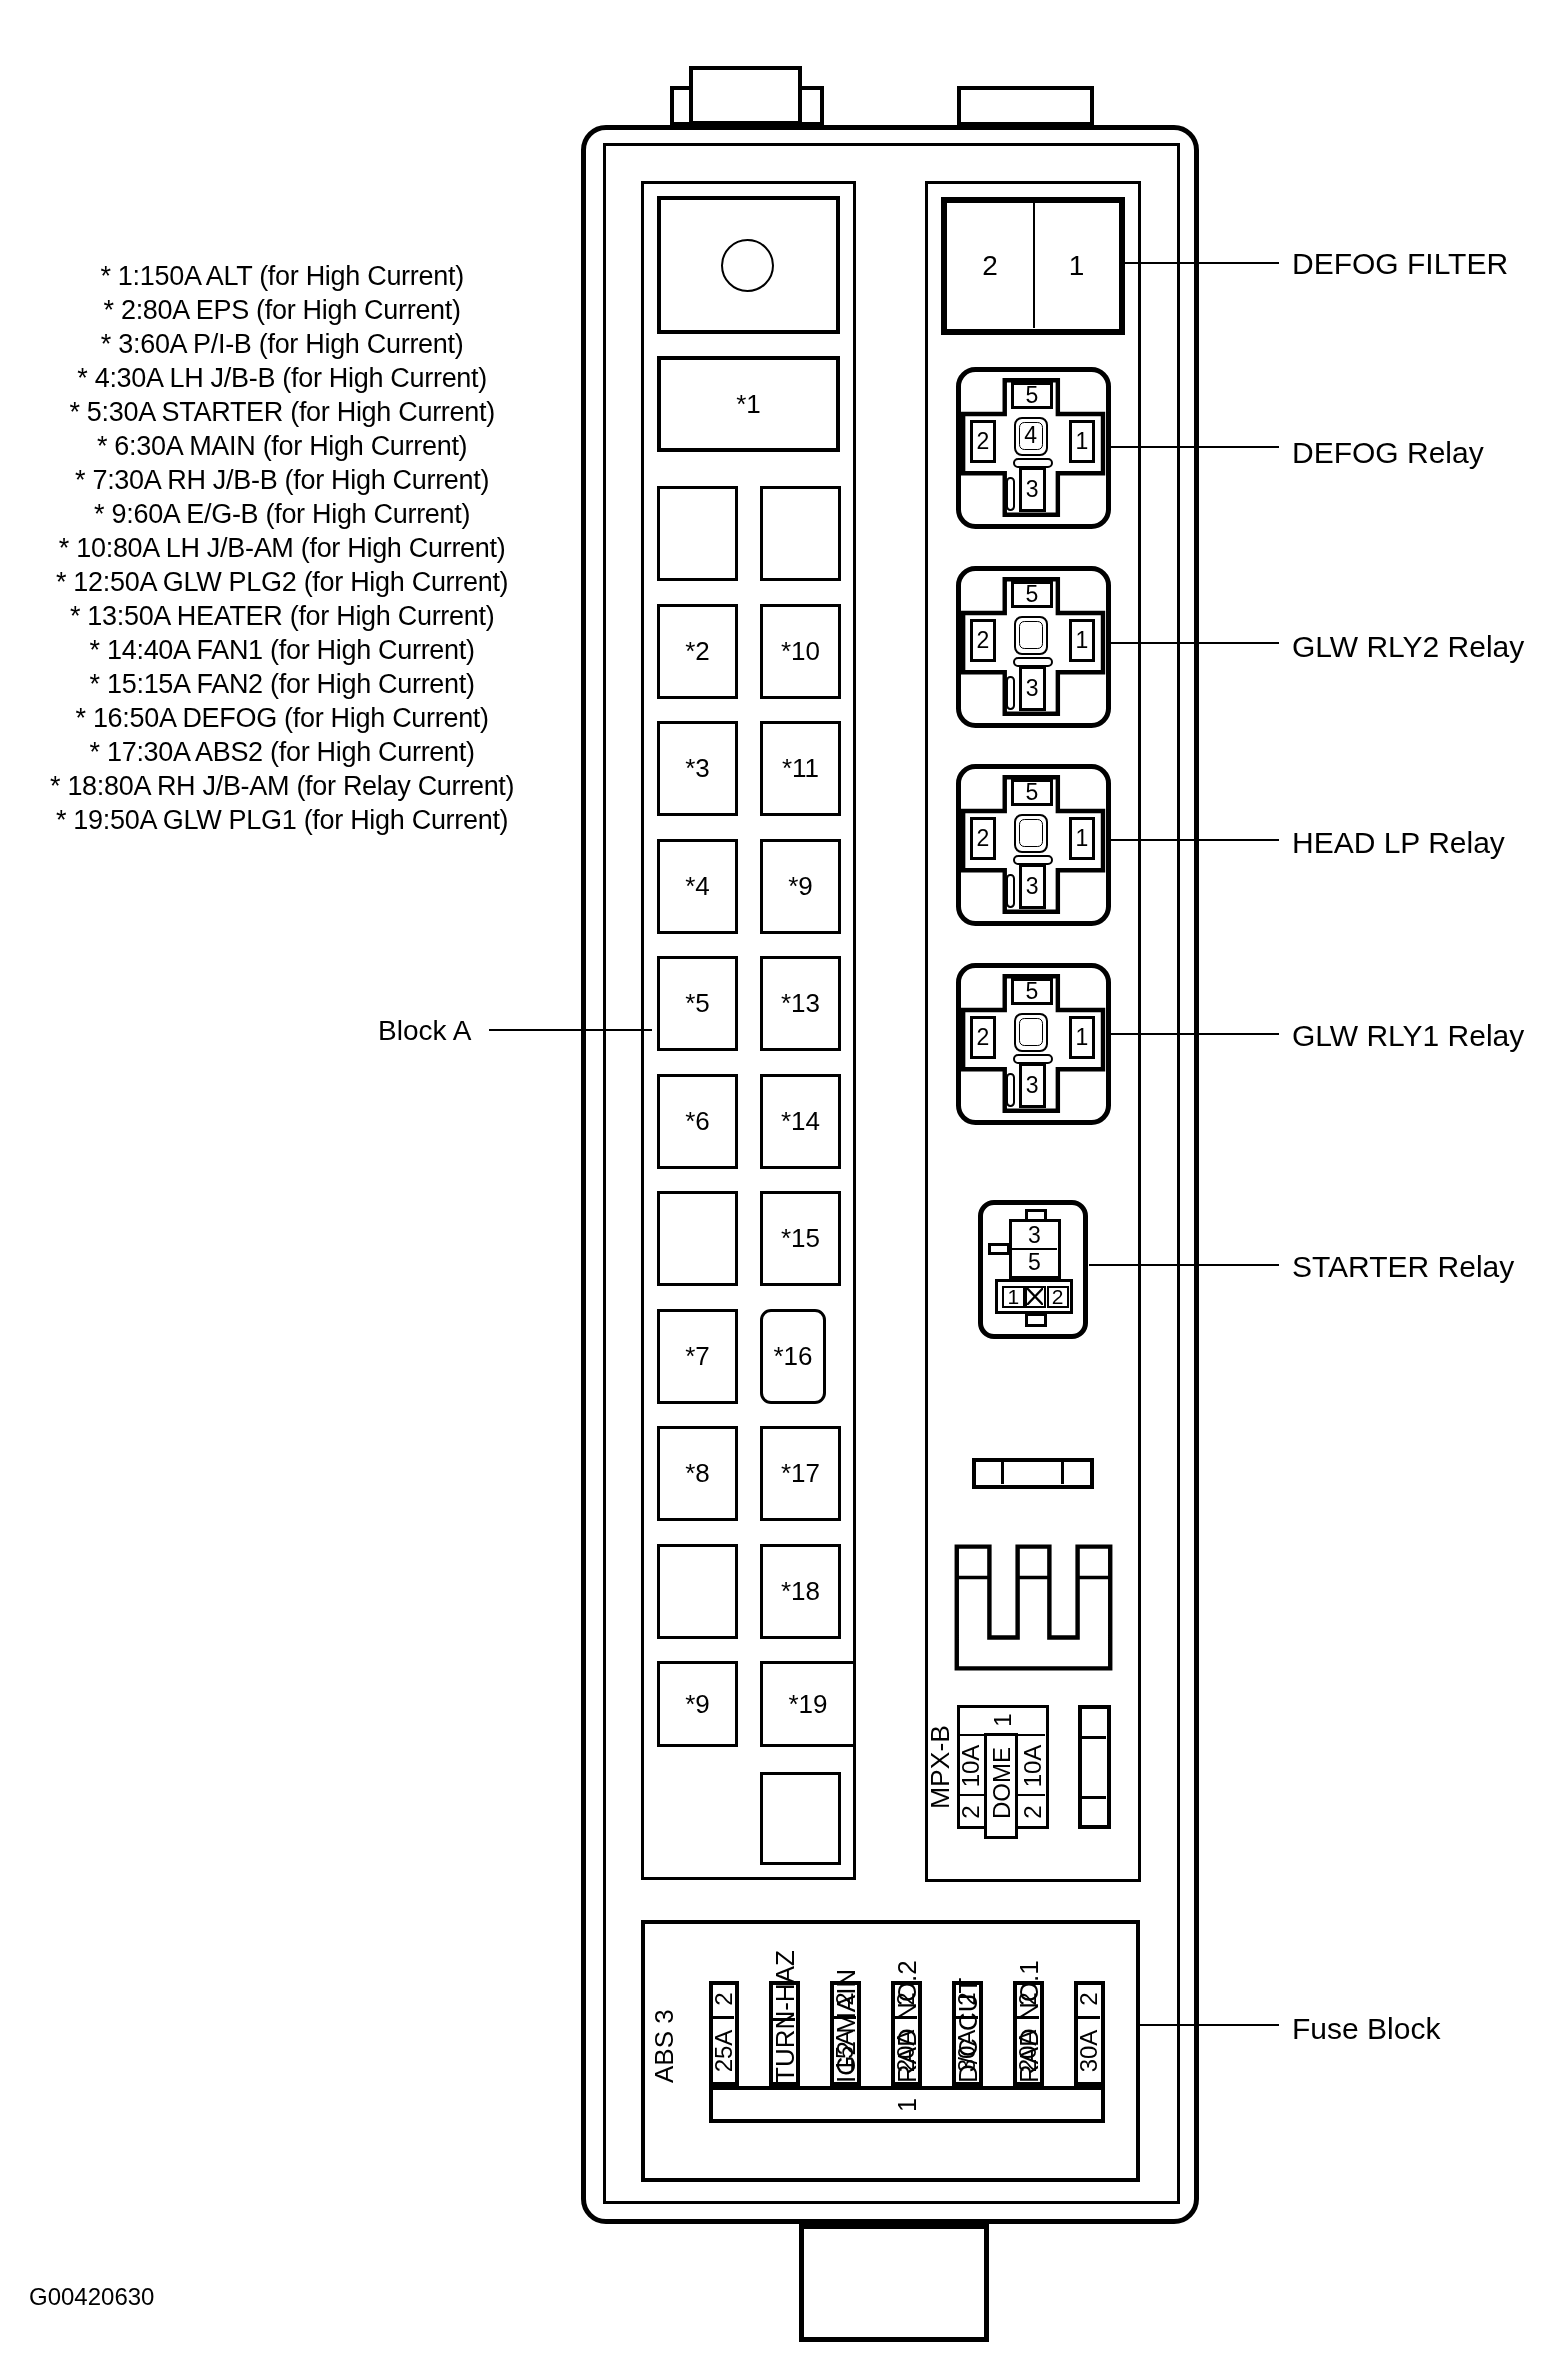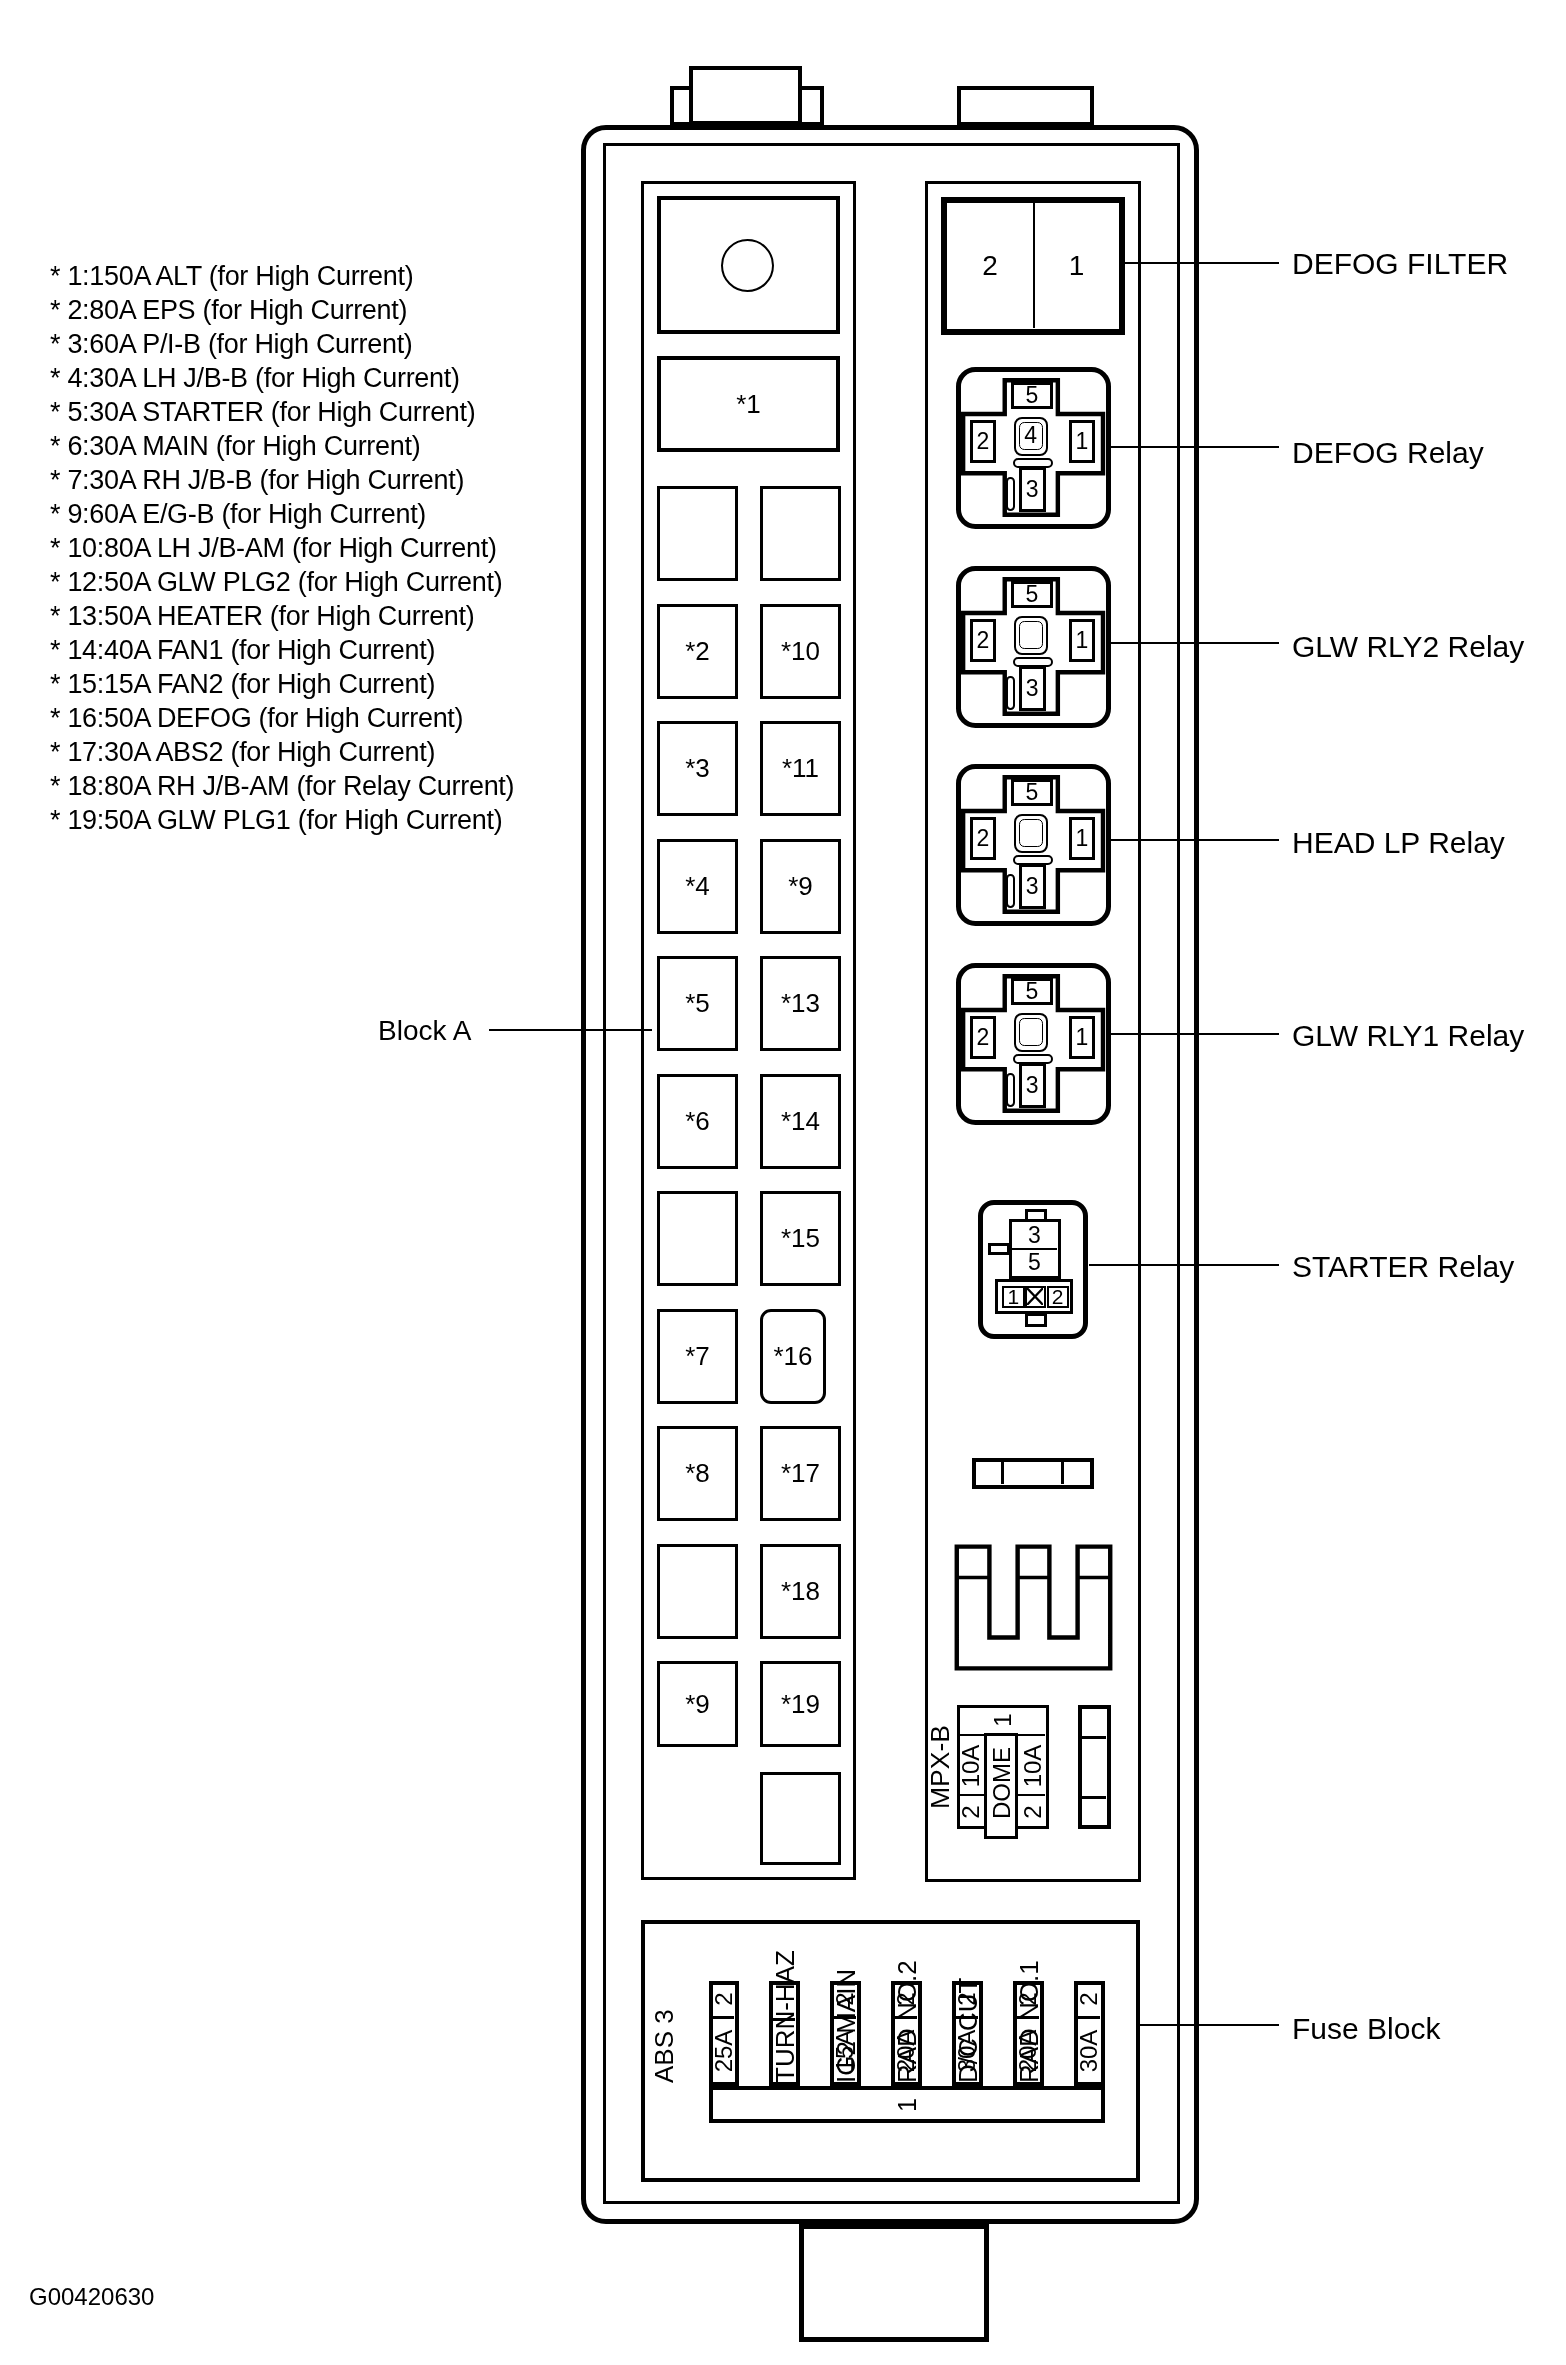--- a/index.html
+++ b/index.html
@@ -9,21 +9,21 @@
   .box{position:absolute;box-sizing:border-box;border:3.5px solid #000;background:transparent;}
   .b3{border-width:2.7px}.b5{border-width:4.4px}.b6{border-width:5.3px}.b7{border-width:6.2px}
   .white{background:#fff;}
   .ctr{display:flex;align-items:center;justify-content:center;}
   .leader{position:absolute;border-top:2.7px solid #000;height:0;}
   .rlabel{position:absolute;left:1292px;font-size:30px;line-height:39px;white-space:nowrap;}
   .celltxt{font-size:26px;}
   .rot{position:absolute;white-space:nowrap;transform:translate(-50%,-50%) rotate(-90deg);}
   .rotb{position:absolute;white-space:nowrap;transform-origin:0 100%;transform:rotate(-90deg);
         font-size:26px;line-height:28px;height:28px;}
-  .legend-line{white-space:pre;}
+  .legend-line{white-space:pre;text-align:center;}
   svg{display:block;}
 </style>
 </head>
 <body>
 
 <div id="canvas">
 
   <div class="abs" style="left:50px;top:259px;font-size:27px;line-height:34px;letter-spacing:-0.3px;">
     <div class="legend-line">* 1:150A ALT (for High Current)</div>
     <div class="legend-line">* 2:80A EPS (for High Current)</div>
@@ -117,21 +117,21 @@
     </div>
   <div class="box ctr celltxt" style="left:657px;top:1544px;width:81px;height:95px;">
       <span></span>
     </div>
   <div class="box ctr celltxt" style="left:760px;top:1544px;width:81px;height:95px;">
       <span>*18</span>
     </div>
   <div class="box ctr celltxt" style="left:657px;top:1661px;width:81px;height:86px;">
       <span>*9</span>
     </div>
-  <div class="box ctr celltxt" style="left:760px;top:1661px;width:81px;height:86px;">
+  <div class="box ctr celltxt" style="left:760px;top:1661px;width:96px;height:86px;">
       <span>*19</span>
     </div>
   <div class="box ctr celltxt" style="left:760px;top:1772px;width:81px;height:93px;">
       <span></span>
     </div>
 
   <div class="abs" style="left:378px;top:1013px;font-size:28px;line-height:35px;white-space:nowrap;">Block A</div>
   <div class="leader" style="left:489px;top:1029px;width:163px;"></div>
 
   <div class="box" style="left:925px;top:181px;width:216px;height:1701px;"></div>

